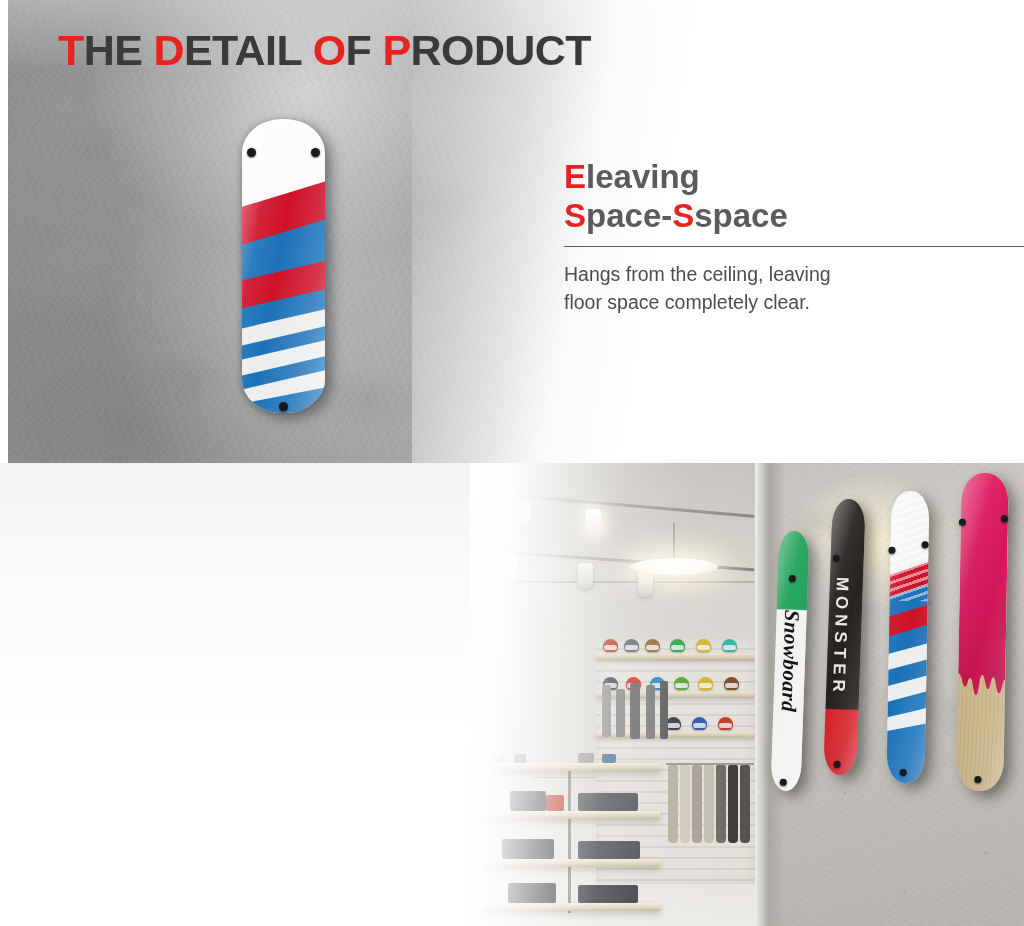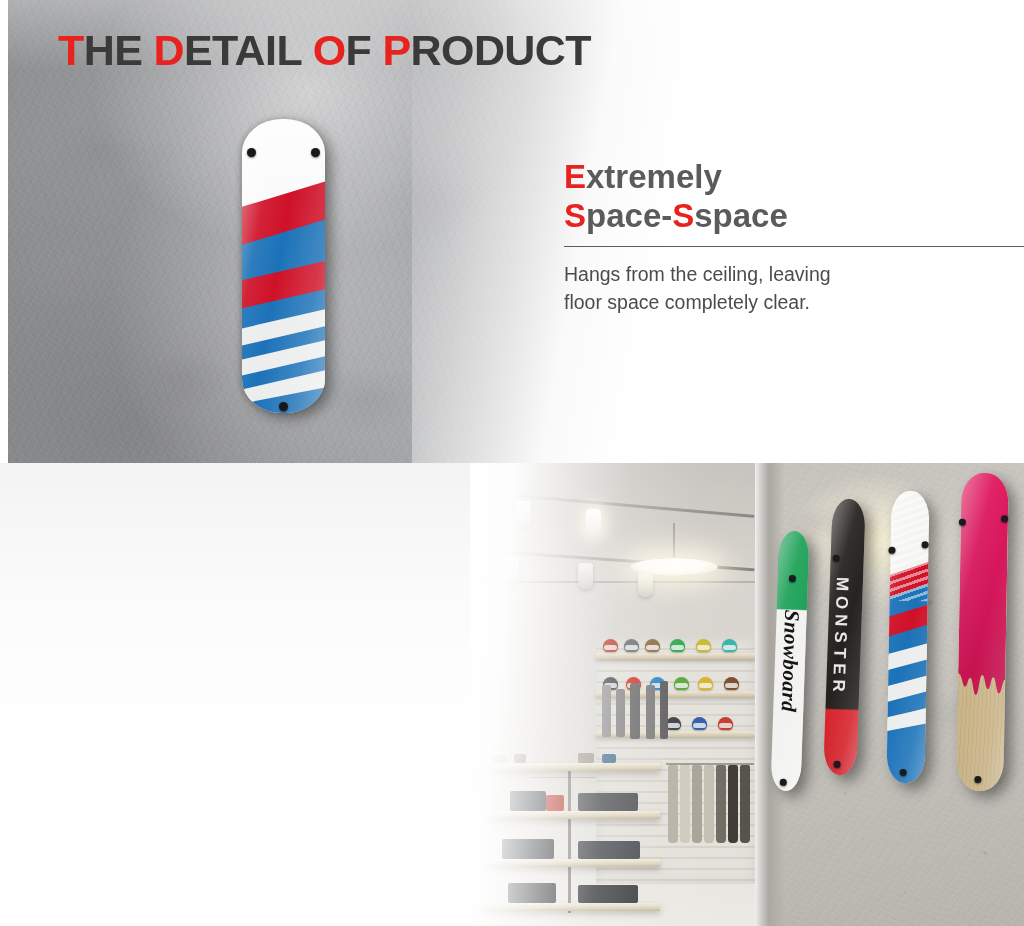--- a/index.html
+++ b/index.html
@@ -167,21 +167,21 @@
     </div>
 
     <div class="wall-fade-right"></div>
 
     <div class="title">
       <span class="hl">T</span><span>HE </span><span class="hl">D</span><span>ETAIL </span><span class="hl">O</span><span>F </span><span class="hl">P</span><span>RODUCT</span>
     </div>
 
     <div class="block-a">
       <div class="blk-head">
-        <div><span class="hl">E</span><span>xtremely</span></div>
+        <div><span class="hl">E</span><span>leaving</span></div>
         <div><span class="hl">S</span><span>pace-</span><span class="hl">S</span><span>space</span></div>
       </div>
       <div class="rule"></div>
       <div class="blk-body">
         <div>Hangs from the ceiling, leaving</div>
         <div>floor space completely clear.</div>
       </div>
     </div>
   </div>
 

